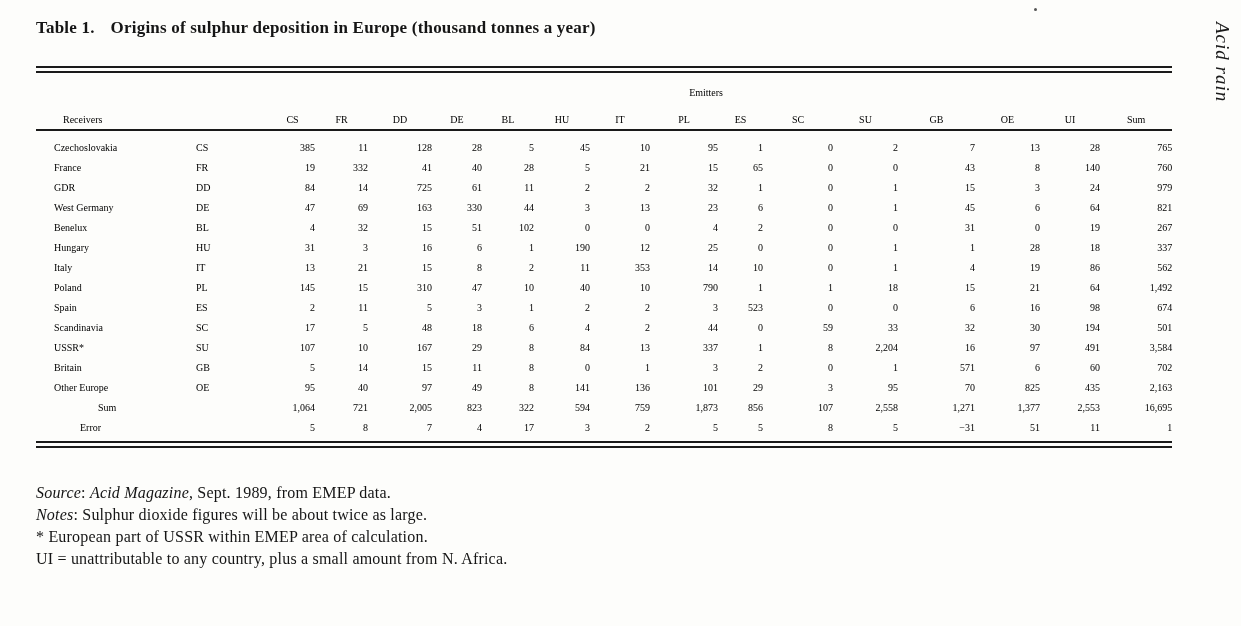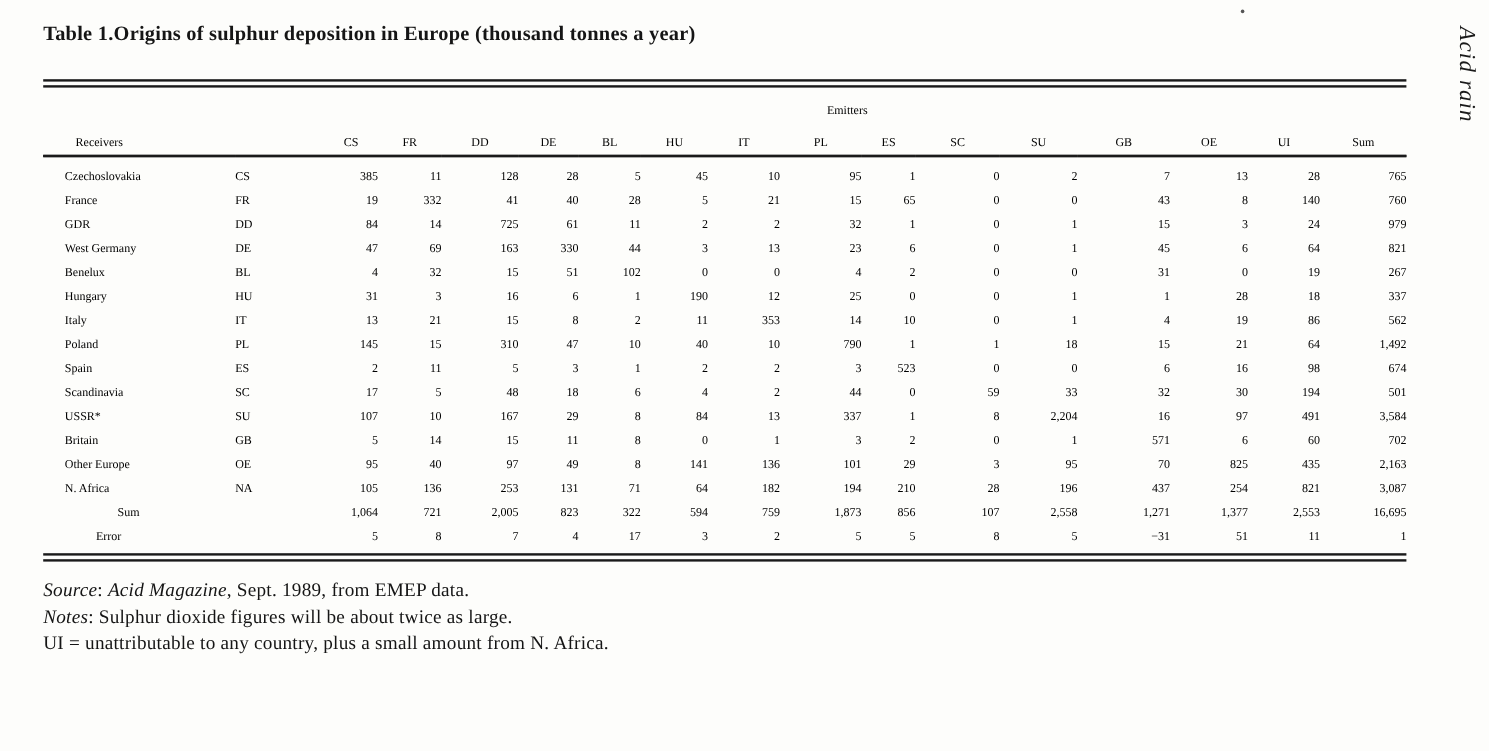--- a/index.html
+++ b/index.html
@@ -9,21 +9,21 @@
     background:#fdfdfb;
     color:#151515;
     font-family:"Liberation Serif", serif;
     overflow:hidden;
   }
   .title {
     position:absolute; left:36px; top:18px;
     font-size:17px; font-weight:bold; letter-spacing:0.2px;
     white-space:nowrap;
   }
-  .title .tlabel { margin-right:0; }
+  .title .tlabel { margin-right:16px; }
   .tablewrap { position:absolute; left:36px; top:66px; width:1136px; }
   .rule-double {
     height:7px; box-sizing:border-box;
     border-top:2px solid #1a1a1a;
     border-bottom:2px solid #1a1a1a;
   }
   table.sulph {
     border-collapse:collapse; table-layout:fixed;
     width:1136px; font-size:10px; color:#000000;
   }
@@ -357,39 +357,20 @@
             <td class="num">101</td>
             <td class="num">29</td>
             <td class="num">3</td>
             <td class="num">95</td>
             <td class="num">70</td>
             <td class="num">825</td>
             <td class="num">435</td>
             <td class="num">2,163</td>
           </tr>
           <tr>
-            <td class="r-name">N. Africa</td>
-            <td class="r-code">NA</td>
-            <td class="num">105</td>
-            <td class="num">136</td>
-            <td class="num">253</td>
-            <td class="num">131</td>
-            <td class="num">71</td>
-            <td class="num">64</td>
-            <td class="num">182</td>
-            <td class="num">194</td>
-            <td class="num">210</td>
-            <td class="num">28</td>
-            <td class="num">196</td>
-            <td class="num">437</td>
-            <td class="num">254</td>
-            <td class="num">821</td>
-            <td class="num">3,087</td>
-          </tr>
-          <tr>
             <td class="r-name indent2">Sum</td>
             <td class="r-code"></td>
             <td class="num">1,064</td>
             <td class="num">721</td>
             <td class="num">2,005</td>
             <td class="num">823</td>
             <td class="num">322</td>
             <td class="num">594</td>
             <td class="num">759</td>
             <td class="num">1,873</td>
@@ -421,18 +402,19 @@
             <td class="num">1</td>
           </tr>
         </tbody>
     </table>
     <div class="rule-double rule-bottom"></div>
   </div>
 
   <div class="footnotes" id="footnotes">
       <div class="note-line"><span class="it">Source</span><span>:  </span><span class="it">Acid Magazine</span><span>, Sept. 1989, from EMEP data.</span></div>
       <div class="note-line"><span class="it">Notes</span><span>:  Sulphur dioxide figures will be about twice as large.</span></div>
+      <div class="note-line"><span>* European part of USSR within EMEP area of calculation.</span></div>
       <div class="note-line"><span>UI = unattributable to any country, plus a small amount from N. Africa.</span></div>
     </div>
 
   <div class="side-label">Acid rain</div>
 
 </div>
 
 </body></html>

